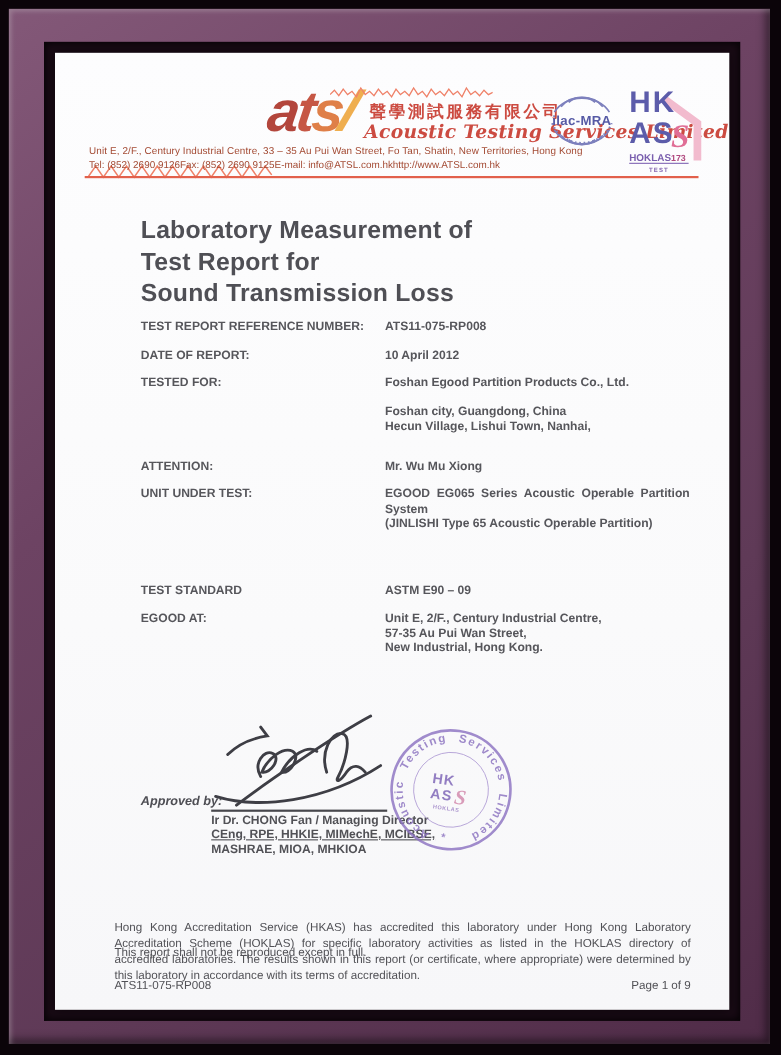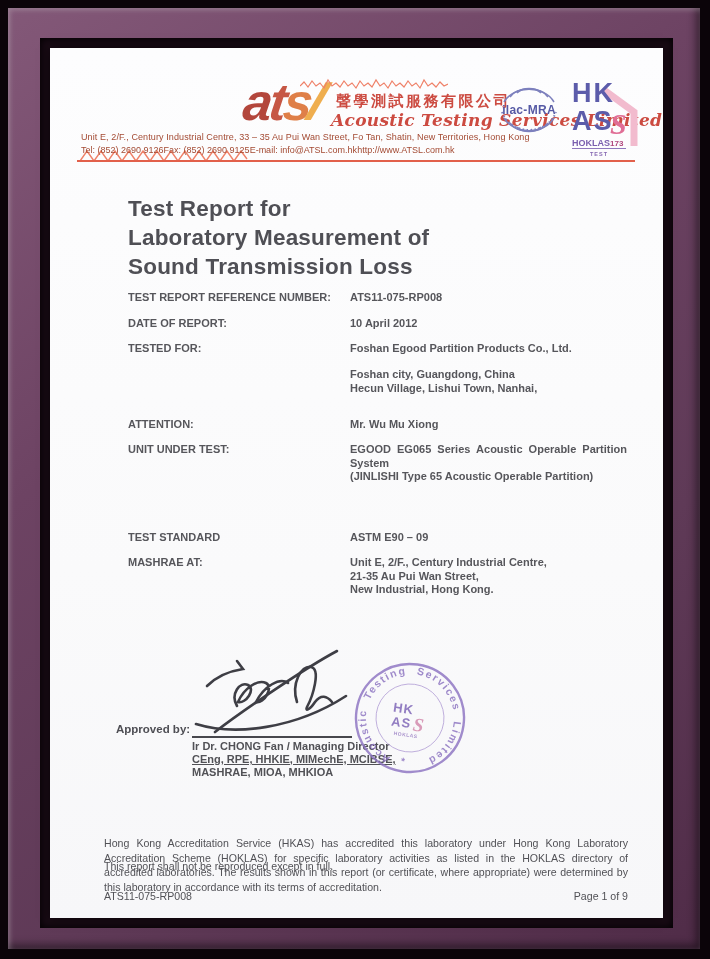--- a/index.html
+++ b/index.html
@@ -67,21 +67,21 @@
     left:78px; top:146px; font-size:22.5px; font-weight:bold; color:#4f4f55;
     line-height:29px; letter-spacing:.2px;
   }
   .row { left:0; width:613px; }
   .lbl { left:78px; width:210px; font-weight:bold; font-size:11px; color:#56565b; }
   .val { left:300px; width:277px; font-weight:bold; font-size:11px; color:#56565b; line-height:13.5px; }
   .val div, .val p { position:static; margin:0; }
   .just { text-align:justify; }
   .jall { text-align:justify; text-align-last:justify; }
   
-  .app-label { left:66px; top:675px; font-weight:bold; font-size:11.5px; color:#4e4e54; }
+  .app-label { left:78px; top:675px; font-weight:bold; font-size:11.5px; color:#4e4e54;font-style:italic; }
   .sig { left:133px; top:596px; }
   .sig-line { left:142px; top:688px; width:160px; height:2px; background:#47474d; }
   .approver { left:142px; top:692px; font-weight:bold; font-size:11px; color:#515156; }
   .creds1 { left:142px; top:705px; font-weight:bold; font-size:11px; color:#515156;text-decoration:underline; }
   .creds2 { left:142px; top:718px; font-weight:bold; font-size:11px; color:#515156; }
   .stamp { left:302px; top:612px; opacity:.82; transform:rotate(8deg); }
   .stampRing { font:bold 10.5px "Liberation Sans", sans-serif; fill:#8b72c0; letter-spacing:1.6px; word-spacing:5px; }
   .stampStar { font:bold 10px "Liberation Sans", sans-serif; fill:#8b72c0; }
   .stHK { font:900 13px "Liberation Sans", sans-serif; fill:#7c63b6; letter-spacing:1px; }
   .stS  { font:bold italic 19px "Liberation Serif", serif; fill:#d287ab; }
@@ -145,22 +145,22 @@
     <text x="42" y="58" class="hkS">S</text>
     <text x="4" y="70" class="hokl">HOKLAS</text>
     <text x="42" y="70" class="hokl173">173</text>
     <line x1="4" y1="72.5" x2="58" y2="72.5" stroke="#8f77bd" stroke-width="1"></line>
     <text x="22" y="80" class="hokt">TEST</text>
   </svg>
 
   <div class="rule"></div>
 
   <div class="title">
+    <div style="position:static">Laboratory Measurement of</div>
     <div style="position:static">Test Report for</div>
-    <div style="position:static">Laboratory Measurement of</div>
     <div style="position:static">Sound Transmission Loss</div>
   </div>
 
   <div class="row" style="top:243px">
     <div class="lbl">TEST REPORT REFERENCE NUMBER:</div>
     <div class="val">ATS11-075-RP008</div>
   </div>
 
   <div class="row" style="top:269px">
     <div class="lbl">DATE OF REPORT:</div>
@@ -190,24 +190,24 @@
       <p class="just">(JINLISHI Type 65 Acoustic Operable Partition)</p>
     </div>
   </div>
 
   <div class="row" style="top:483px">
     <div class="lbl">TEST STANDARD</div>
     <div class="val">ASTM E90 – 09</div>
   </div>
 
   <div class="row" style="top:508px">
-    <div class="lbl">MASHRAE AT:</div>
+    <div class="lbl">EGOOD AT:</div>
     <div class="val">
       <div>Unit E, 2/F., Century Industrial Centre,</div>
-      <div>21-35 Au Pui Wan Street,</div>
+      <div>57-35 Au Pui Wan Street,</div>
       <div>New Industrial, Hong Kong.</div>
     </div>
   </div>
 
   <svg class="sig" width="175" height="96" viewBox="0 0 175 96">
     <g fill="none" stroke="#3e3e45" stroke-width="2.6" stroke-linecap="round">
       <path d="M32,88 C58,68 122,24 154,7"></path>
       <path d="M24,42 C33,33 47,27 60,25 L54,17"></path>
       <path d="M54,62 C47,50 57,37 65,41 C73,45 63,60 55,58 C61,44 75,35 83,39 C91,43 81,60 73,58 C81,42 97,33 105,39"></path>
       <path d="M114,58 C108,40 118,21 128,23 C138,25 130,52 124,63 C122,67 126,67 132,58 C138,50 144,52 149,58"></path>

